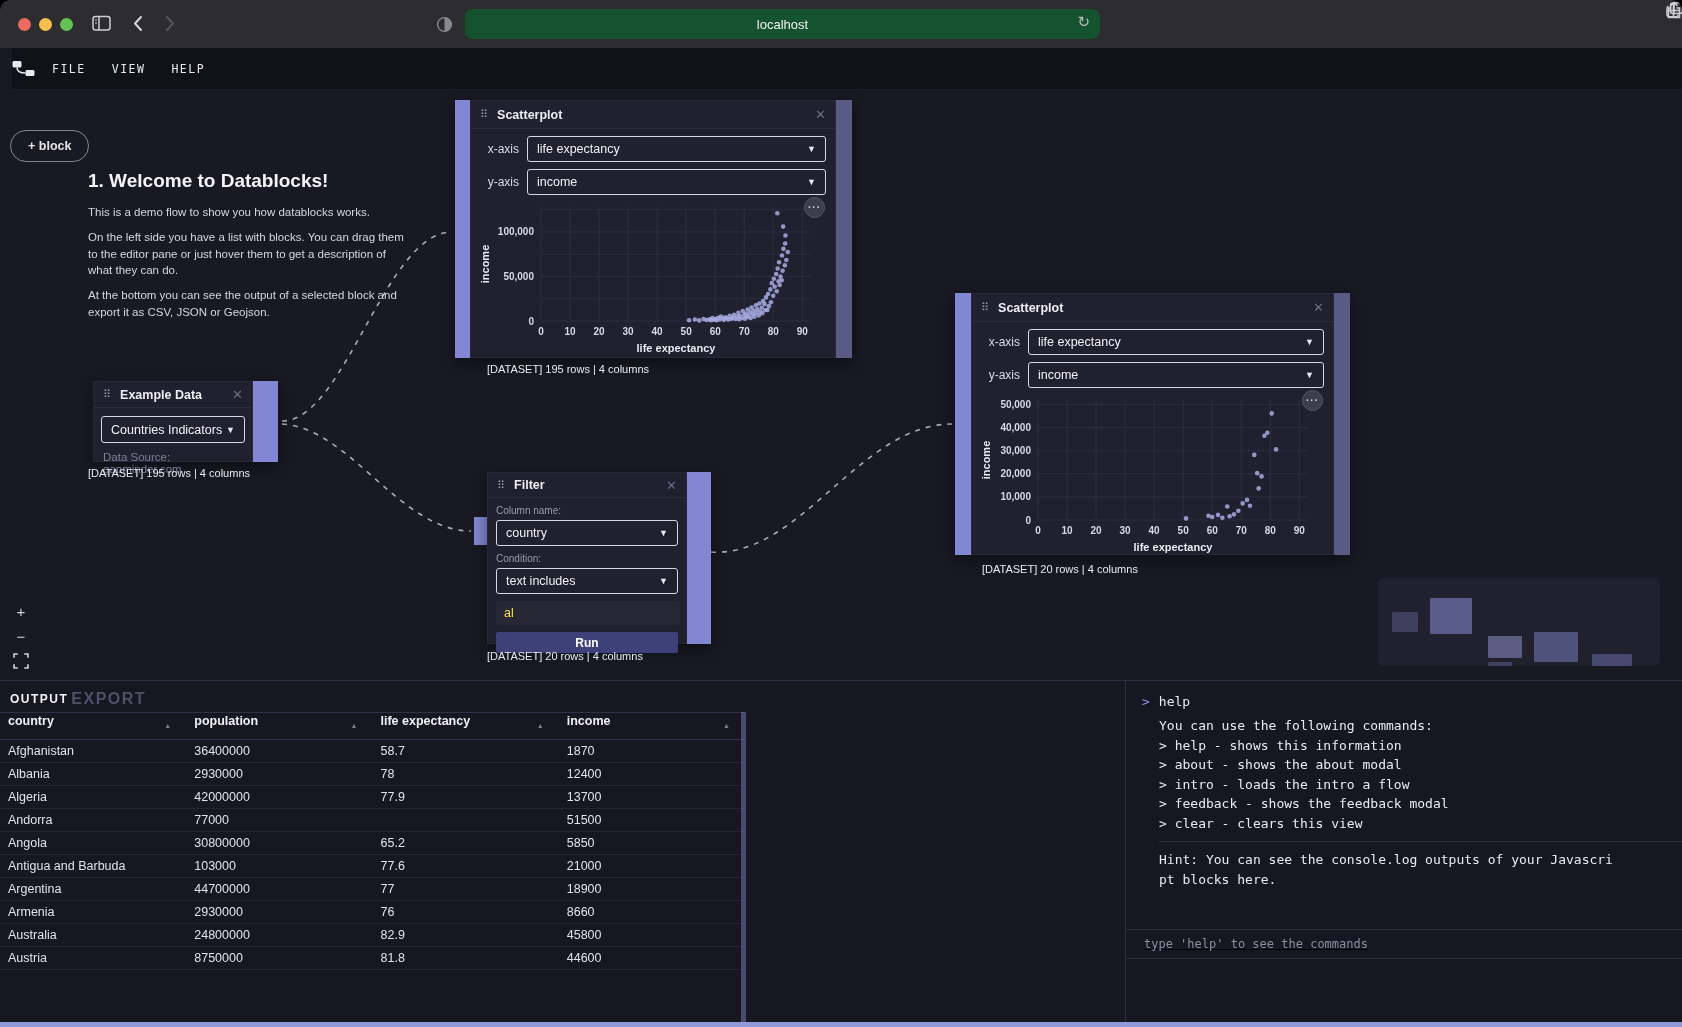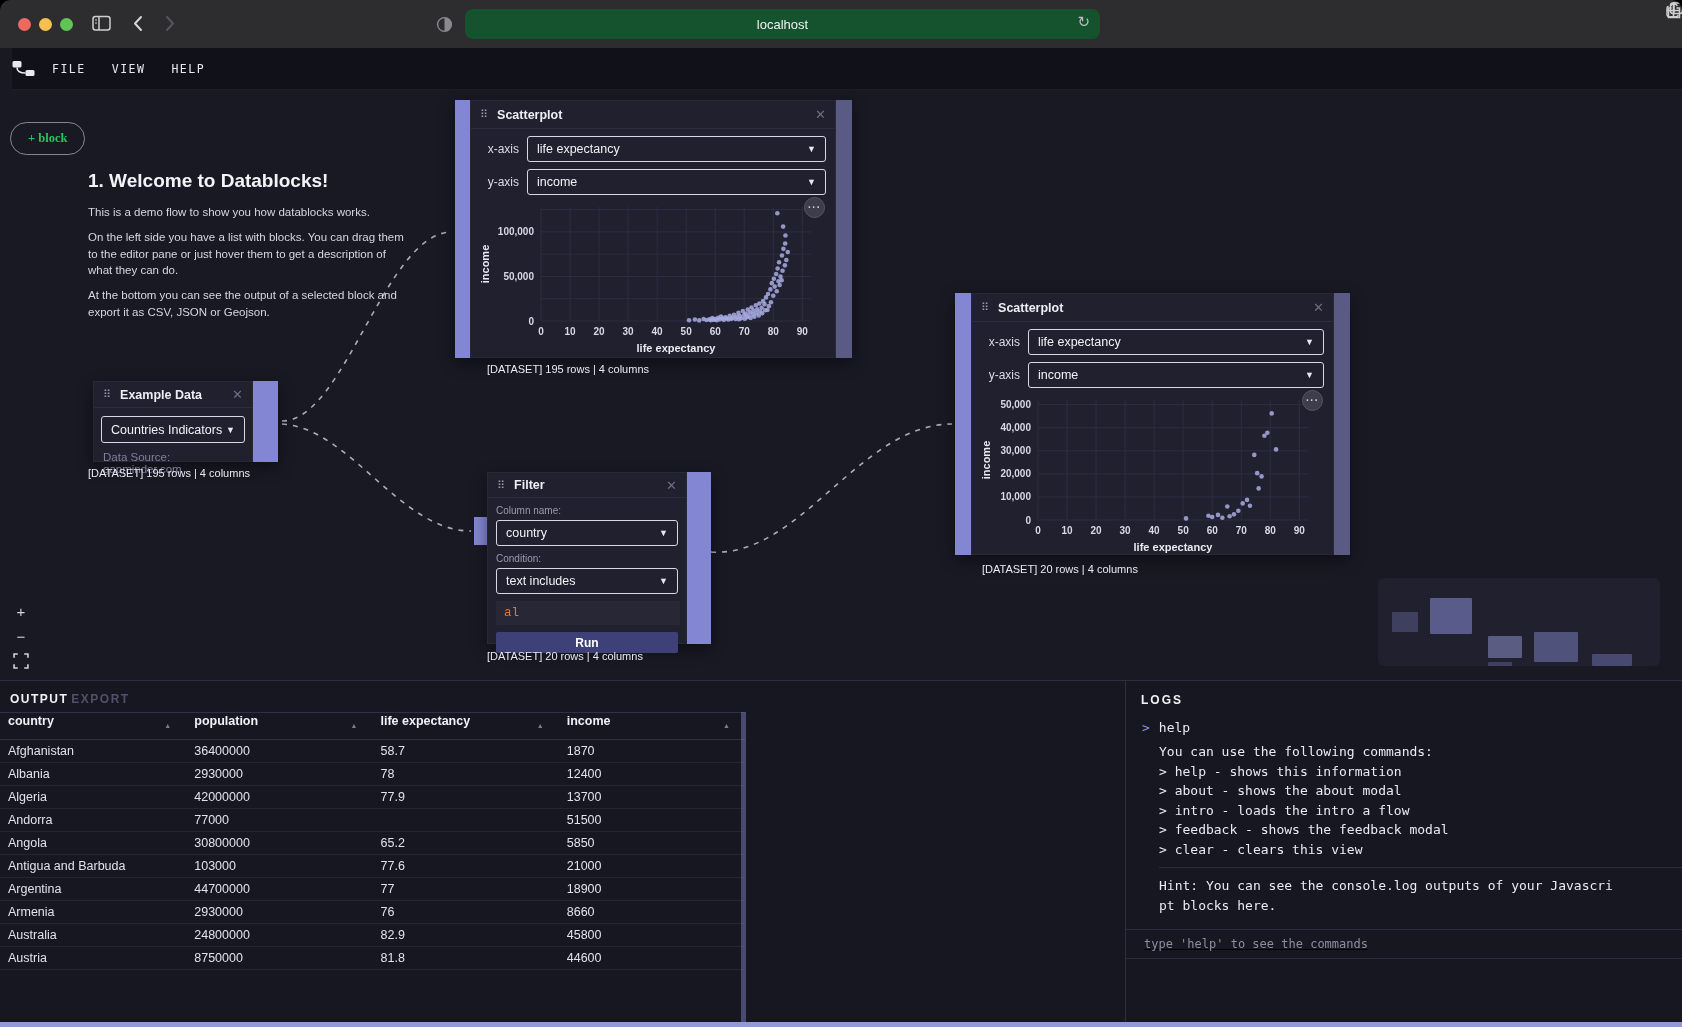--- a/index.html
+++ b/index.html
@@ -20,22 +20,22 @@
 
   
   .menubar{position:absolute;left:0;top:48px;width:100%;height:42px;background:#111119;display:flex;align-items:center;
            border-bottom:1px solid #1d1d28;margin-left:12px;}
   .menu-items{display:flex;gap:26px;margin-left:16px;}
   .menu-item{font-family:"DejaVu Sans Mono",monospace;font-size:11.5px;letter-spacing:1.5px;color:#e9e9f0;cursor:default;}
 
   
   .canvas{position:absolute;left:0;top:90px;width:1682px;height:590px;background:#191924;}
   .connections{position:absolute;left:0;top:0;pointer-events:none;}
-  .add-block{position:absolute;left:10px;top:32px;padding:8px 17px;border:1px solid rgba(190,190,215,.65);
-             border-radius:18px;background:transparent;color:#22c55e;font-weight:bold;font-size:12.5px;font-family:Liberation Serif, serif;}
+  .add-block{position:absolute;left:10px;top:40px;padding:8px 17px;border:1px solid rgba(190,190,215,.65);
+             border-radius:18px;background:transparent;color:#e5e5e5;font-weight:bold;font-size:12.5px;}
   .welcome{position:absolute;left:88px;top:80px;width:322px;color:#d6d6e0;}
   .welcome h1{margin:0 0 12px 0;font-size:19px;color:#f4f4f8;}
   .welcome p{margin:0 0 9px 0;font-size:11.5px;line-height:1.42;}
 
   
   .node{position:absolute;border-radius:2px;box-shadow:0 5px 16px rgba(0,0,0,.45);}
   .node-body{position:absolute;top:0;bottom:0;background:#20202e;border:1px solid rgba(255,255,255,.04);}
   .port-bar{position:absolute;top:0;bottom:0;}
   .port-bright{background:#8387d3;} .port-muted{background:#595b84;}
   .node-header{display:flex;align-items:center;gap:9px;height:28px;padding:0 9px;border-bottom:1px solid #2c2c3f;}
@@ -55,37 +55,37 @@
   .caption{position:absolute;font-size:11px;color:#e9e9f1;}
 
   
   .ex-select{margin:8px 7px 0 7px;height:27px;}
   .ex-source{margin:8px 7px 0 9px;font-size:11.5px;color:#7f7f9c;}
 
   
   .f-label{margin:7px 8px 0 8px;font-size:10px;color:#9a9ab2;}
   .f-select{margin:4px 8px 0 8px;height:26px;}
   .f-input{display:block;margin:7px 8px 0 8px;width:184px;height:24px;background:#272736;border:none;border-radius:2px;
-           color:#f97316;font-size:12.5px;padding:0 8px;font-family:Liberation Mono, monospace;}
+           color:#fde047;font-size:12.5px;padding:0 8px;font-family:Liberation Sans, sans-serif;}
   .run-btn{margin:7px 8px 0 8px;height:21px;background:#3e4178;border-radius:2px;display:flex;align-items:center;
            justify-content:center;color:#fff;font-size:12px;font-weight:bold;}
   .filter-port{position:absolute;left:474px;top:427px;width:13px;height:28px;background:#8387d3;}
 
   
   .zoom-ctrls{position:absolute;left:12px;top:513px;display:flex;flex-direction:column;gap:9px;color:#d2d2dc;}
   .zoom-ctrls .zc{width:18px;height:16px;display:flex;align-items:center;justify-content:center;font-size:15px;}
   .minimap{position:absolute;left:1378px;top:488px;width:282px;height:88px;background:rgba(120,120,160,.08);border-radius:6px;}
   .minimap div{position:absolute;border-radius:1px;}
 
   
   .bottom{position:absolute;left:0;top:680px;width:1682px;height:347px;background:#171721;border-top:1px solid #2e2e42;}
   .output-panel{position:absolute;left:0;top:4px;width:1125px;height:100%;}
   .tabs{display:flex;align-items:center;height:27px;padding-left:10px;gap:3px;}
   .tab-output{font-size:12px;font-weight:bold;letter-spacing:1.5px;color:#f2f2f6;}
-  .tab-export{font-size:12px;font-weight:bold;letter-spacing:1.5px;color:#50506a;}
+  .tab-export{font-size:16px;font-weight:bold;letter-spacing:1.5px;color:#50506a;}
   table.out{border-collapse:collapse;width:745px;table-layout:fixed;}
   table.out th{height:24px;text-align:left;padding-left:8px;font-size:12.5px;color:#f0f0f6;
                border-top:1px solid #30304a;border-bottom:1px solid #30304a;}
   table.out th .sort{float:right;margin-right:14px;font-size:7px;color:#7a7a94;line-height:24px;}
   table.out td{height:23px;padding-left:8px;font-size:12.5px;color:#e2e2ec;border-bottom:1px solid #242436;}
   .tbl-scroll{position:absolute;left:741px;top:27px;width:5px;height:316px;background:rgba(122,126,190,.5);}
 
   .logs-panel{position:absolute;left:1125px;top:0;right:0;height:100%;border-left:1px solid #2f2f44;
               font-family:"DejaVu Sans Mono",monospace;}
   .logs-title{padding:12px 0 0 15px;font-family:"Liberation Sans",sans-serif;font-size:12px;font-weight:bold;
@@ -537,21 +537,20 @@
               <td>8750000</td>
               <td>81.8</td>
               <td>44600</td>
             </tr>
           </tbody>
       </table>
       <div class="tbl-scroll"></div>
     </div>
 
     <div class="logs-panel">
-      <div class="logs-title">LOGS</div>
       <div class="log-prompt-row">
         <span class="log-prompt">&gt;</span><span>help</span>
       </div>
       <div class="log-block">
           <div>You can use the following commands:</div>
           <div>&gt; help - shows this information</div>
           <div>&gt; about - shows the about modal</div>
           <div>&gt; intro - loads the intro a flow</div>
           <div>&gt; feedback - shows the feedback modal</div>
           <div>&gt; clear - clears this view</div>

